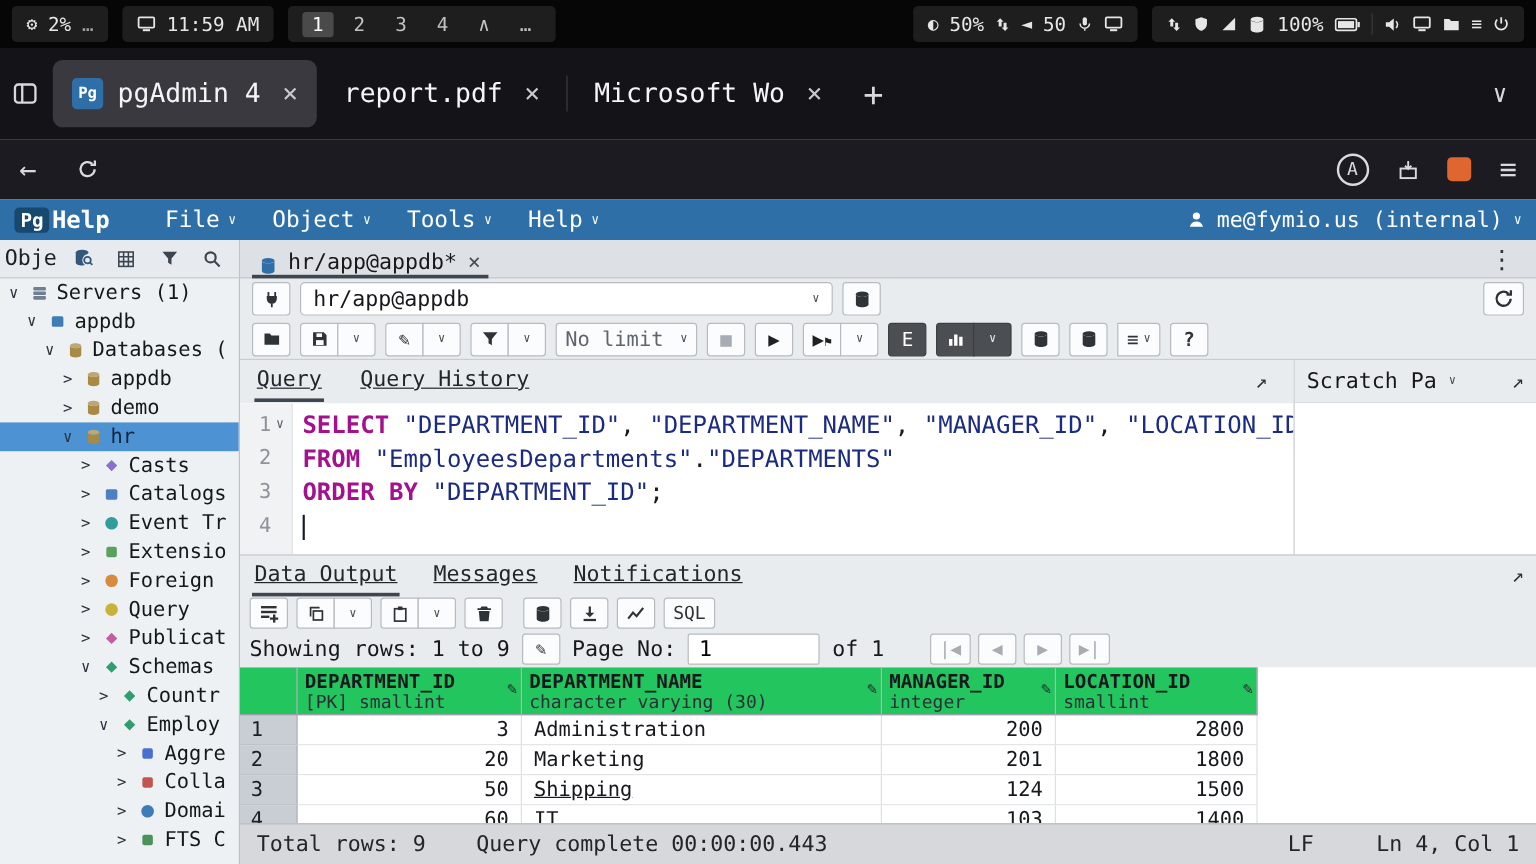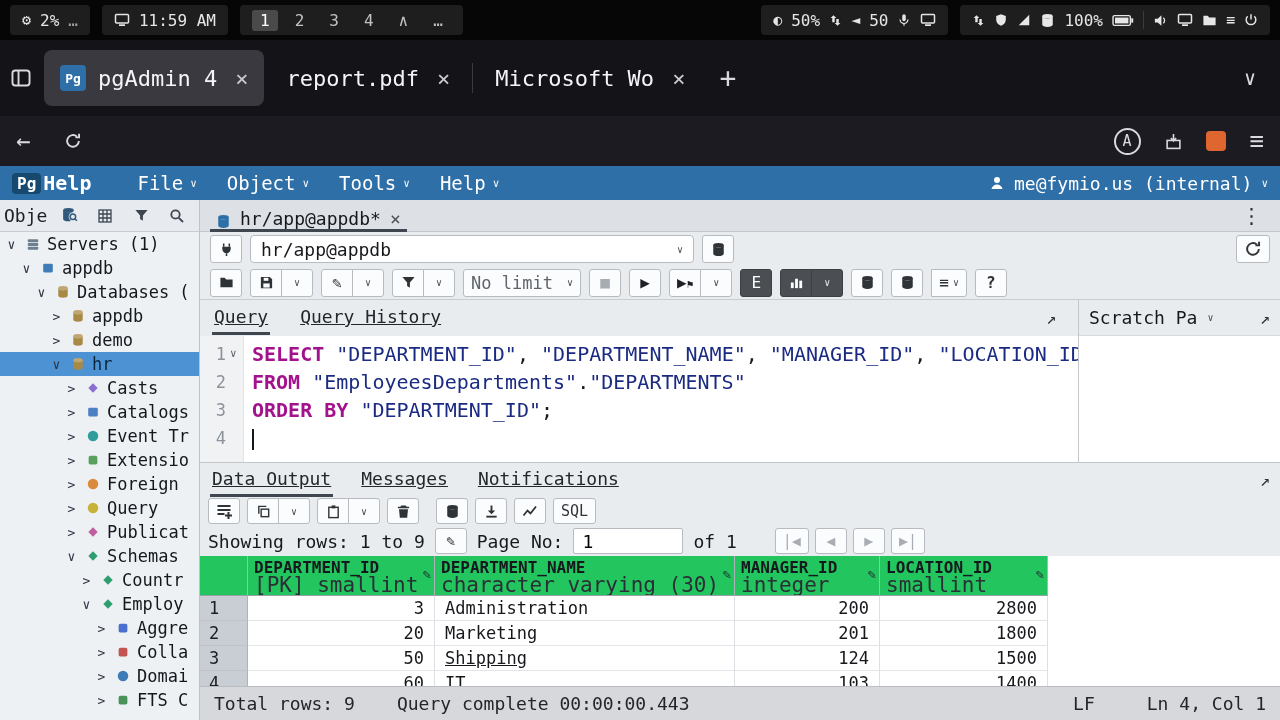--- a/index.html
+++ b/index.html
@@ -96,21 +96,21 @@
 #do-tabs .ptab{margin-right:0}
 #do-toolbar{top:296px;height:30px;padding:0 8px;gap:7px}
 .btn.sm{height:26px;font-size:15px}
 #do-paging{top:326px;height:30px;padding:0 8px;gap:10px;font-size:18px}
 .pageinput{width:110px;height:26px;border:1px solid #b7bbc0;background:#fff;font:inherit;font-size:18px;padding:0 8px;border-radius:2px}
 .navgrp{display:flex;gap:6px;margin-left:28px}
 #grid{position:absolute;left:0;top:356px;width:1080px;height:130px;background:#fff;overflow:hidden}
 .ghead{display:flex;height:40px}
 .gh{background:#22c55e;border-right:1px solid #aeb3ba;border-bottom:1px solid #9aa0a8;padding:3px 18px 0 6px;position:relative;color:#15191e;overflow:hidden}
 .gh .n{font-weight:bold;font-size:16px;line-height:18px;white-space:nowrap}
-.gh .t{font-size:21px;line-height:16px;color:#2a2f36;white-space:nowrap}
+.gh .t{font-size:15px;line-height:16px;color:#2a2f36;white-space:nowrap}
 .gh .pencil{position:absolute;right:3px;top:10px;font-size:14px;color:#23272c}
 .grow{display:flex;height:25px}
 .gnum{background:#c9cdd4;border-right:1px solid #aeb3ba;border-bottom:1px solid #bfc3c9;flex:0 0 48px;padding-left:9px;font-size:17px;display:flex;align-items:center;color:#1b1f24}
 .gc{border-right:1px solid #dcdfe3;border-bottom:1px solid #e3e6e9;font-size:17px;display:flex;align-items:center;padding:0 10px;white-space:nowrap;overflow:hidden}
 .gc.r{justify-content:flex-end}
 #qt-status{top:486px;height:34px;background:#d6d8db;border-top:1px solid #b9bcc0;padding:0 14px;font-size:18px;gap:42px;color:#22262b}
 .stright{margin-left:auto;display:flex;gap:52px}
 </style>
 </head>
 <body>

